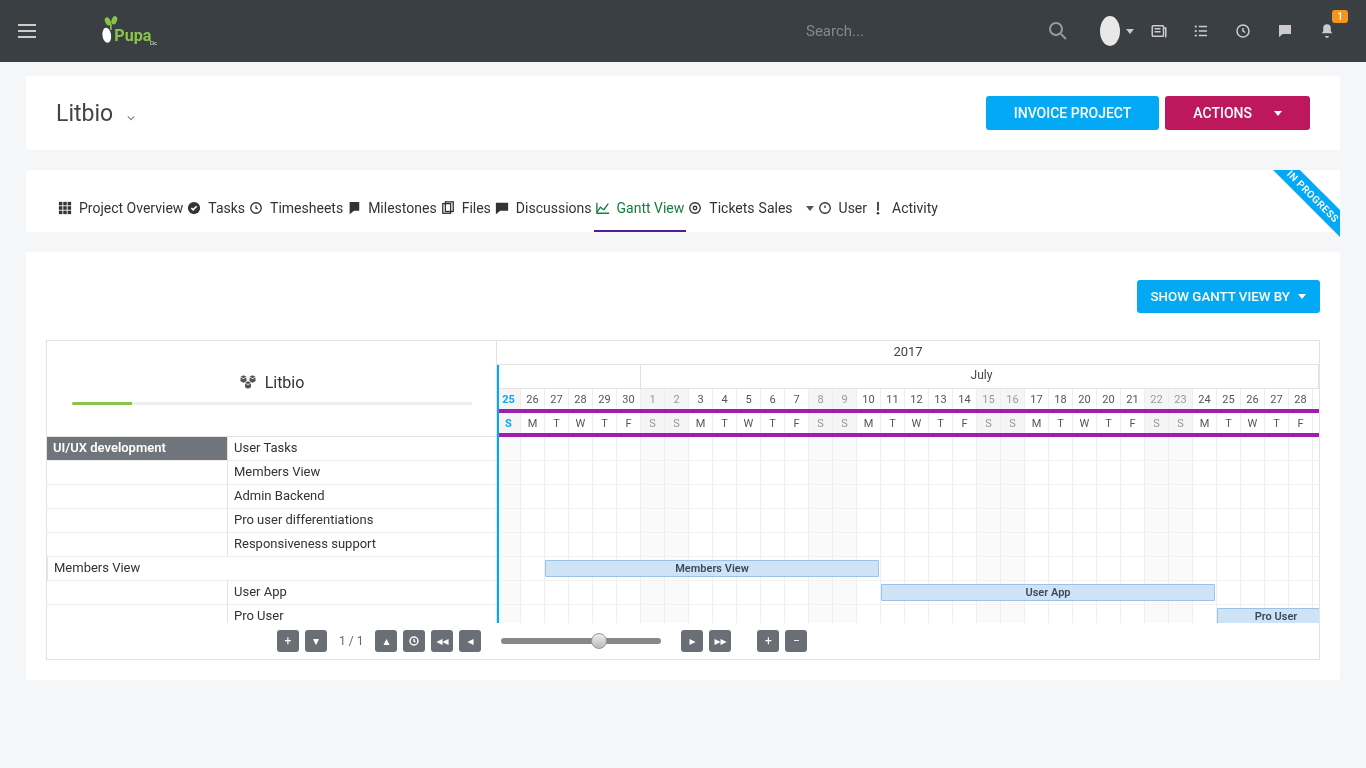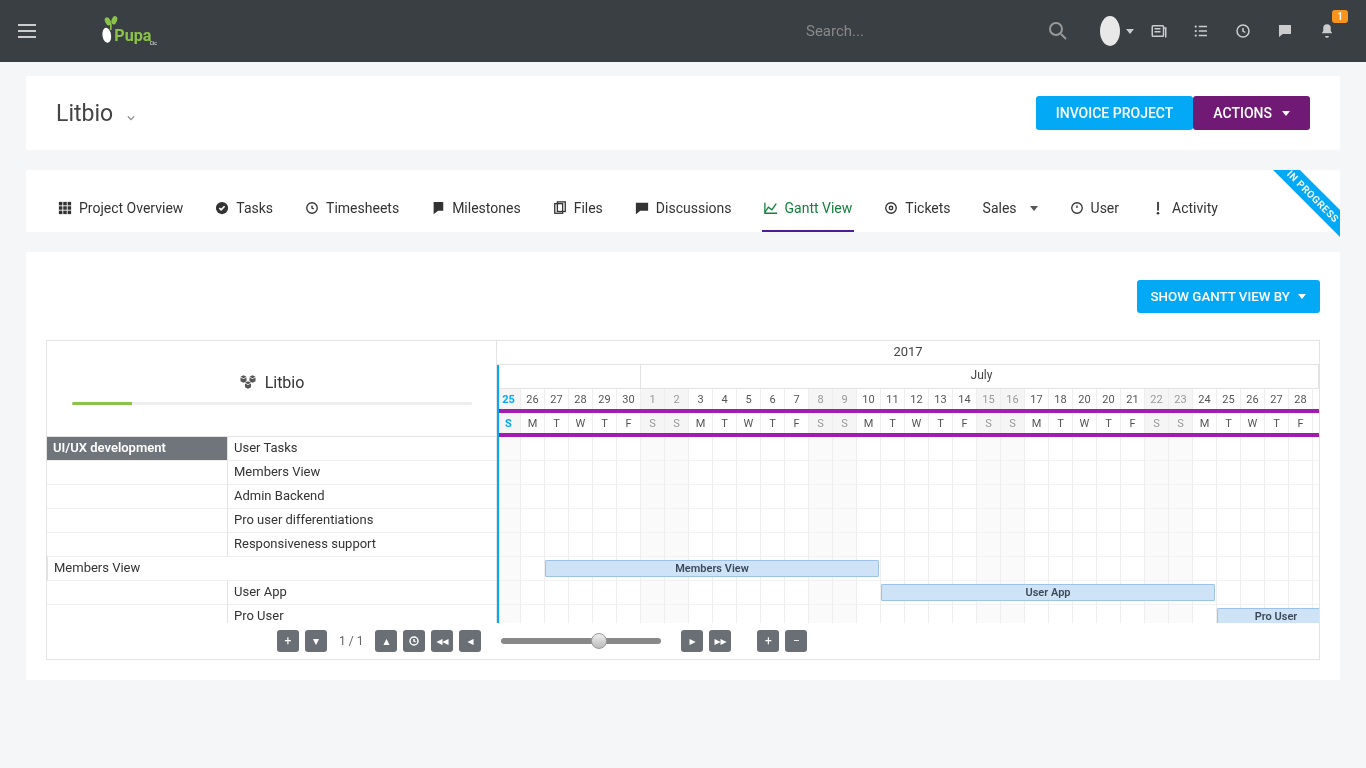--- a/index.html
+++ b/index.html
@@ -16,25 +16,25 @@
   .top-icons{display:flex;align-items:center;gap:0;margin-left:20px}
   .top-icons .ico{width:34px;height:34px;display:flex;align-items:center;justify-content:center;color:#ccc;margin:0 4px;position:relative}
   .avatar{width:30px;height:30px;background:#e8e8e8;border-radius:50%}
   .caret{border-left:4px solid transparent;border-right:4px solid transparent;border-top:5px solid #ccc;margin-left:6px}
   .badge{position:absolute;top:-4px;right:-4px;background:#f7941d;color:#fff;font-size:10px;padding:1px 5px;border-radius:3px;font-weight:600}
   .content{padding:14px 10px 0 10px}
   .panel{background:#fff;border-radius:2px;margin:0 16px 20px 16px;padding:20px 30px;position:relative}
   .titlebar{display:flex;align-items:center}
   .project-title{font-size:23px;color:#444;font-weight:400}
   .title-caret{width:8px;height:8px;margin-left:14px}
-  .btn{border:none;border-radius:3px;padding:9px 20px;font-size:14px;font-weight:500;cursor:pointer;}
+  .btn{border:none;border-radius:3px;padding:9px 28px;font-size:14px;font-weight:500;cursor:pointer;margin-left:6px}
   .btn-blue{background:#03a9f4;color:#fff}
-  .btn-gray{background:#701a75;color:#fff;display:flex;align-items:center;gap:10px}
+  .btn-gray{background:#be185d;color:#fff;display:flex;align-items:center;gap:22px}
   .btn-gray .caret-w{border-left:4px solid transparent;border-right:4px solid transparent;border-top:5px solid #fff}
-  .tabs{display:flex;align-items:center;gap:28px;padding:6px 0 0 0}
+  .tabs{display:flex;align-items:center;padding:6px 0 0 0}
   .tab{display:flex;align-items:center;gap:7px;padding:8px 2px 14px 2px;color:#333;border-bottom:2px solid transparent;cursor:pointer;font-size:14px}
   .tab.active{color:#15803d;border-bottom:2px solid #4c1d95}
   .tab svg,.tab-icon{width:14px;height:14px;flex-shrink:0}
   .ribbon{position:absolute;top:0;right:0;width:72px;height:72px;overflow:hidden}
   .ribbon span{position:absolute;width:110px;text-align:center;background:#03a9f4;color:#fff;font-size:10px;font-weight:600;letter-spacing:.5px;padding:4px 0;top:17px;right:-28px;transform:rotate(45deg)}
   .gantt-panel{padding:28px 20px 20px 20px}
   .show-btn{float:right;background:#03a9f4;color:#fff;border:none;border-radius:3px;padding:9px 14px;font-weight:500;display:flex;align-items:center;gap:8px;cursor:pointer}
   .show-btn .caret-w{border-left:4px solid transparent;border-right:4px solid transparent;border-top:5px solid #fff}
   .gantt-wrap{clear:both;margin-top:60px;border:1px solid #e3e3e3;position:relative;height:320px}
   

